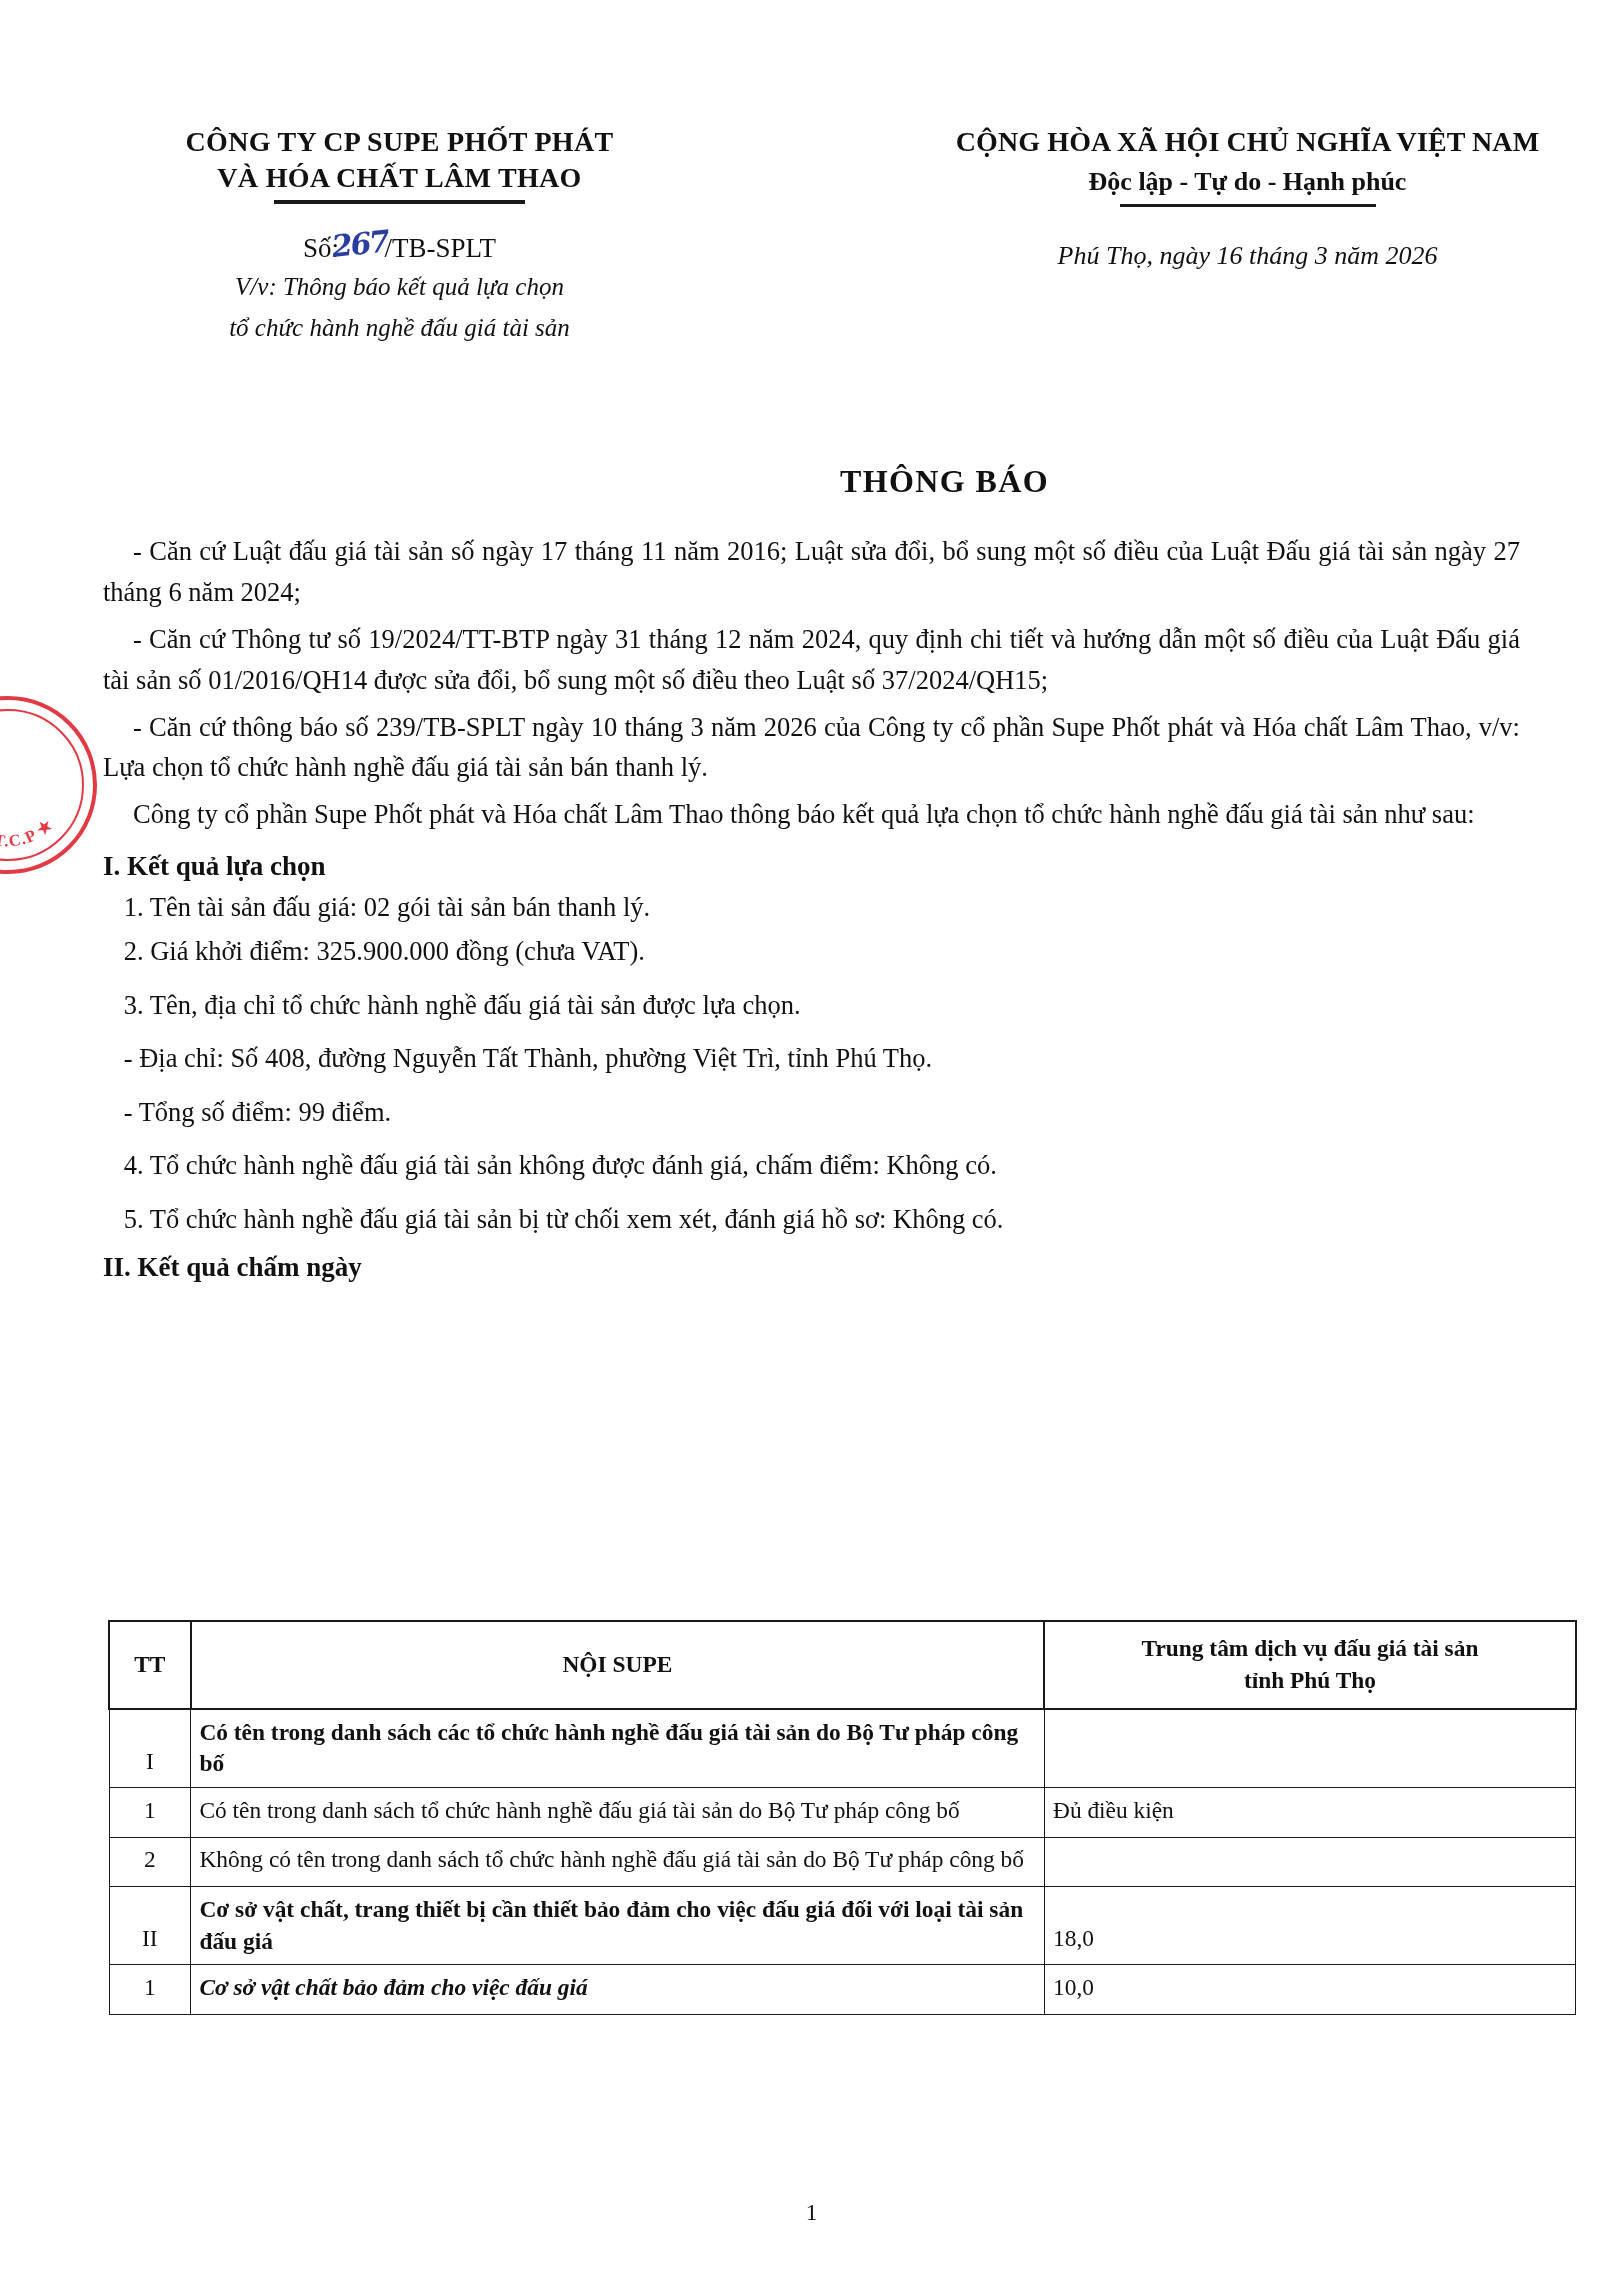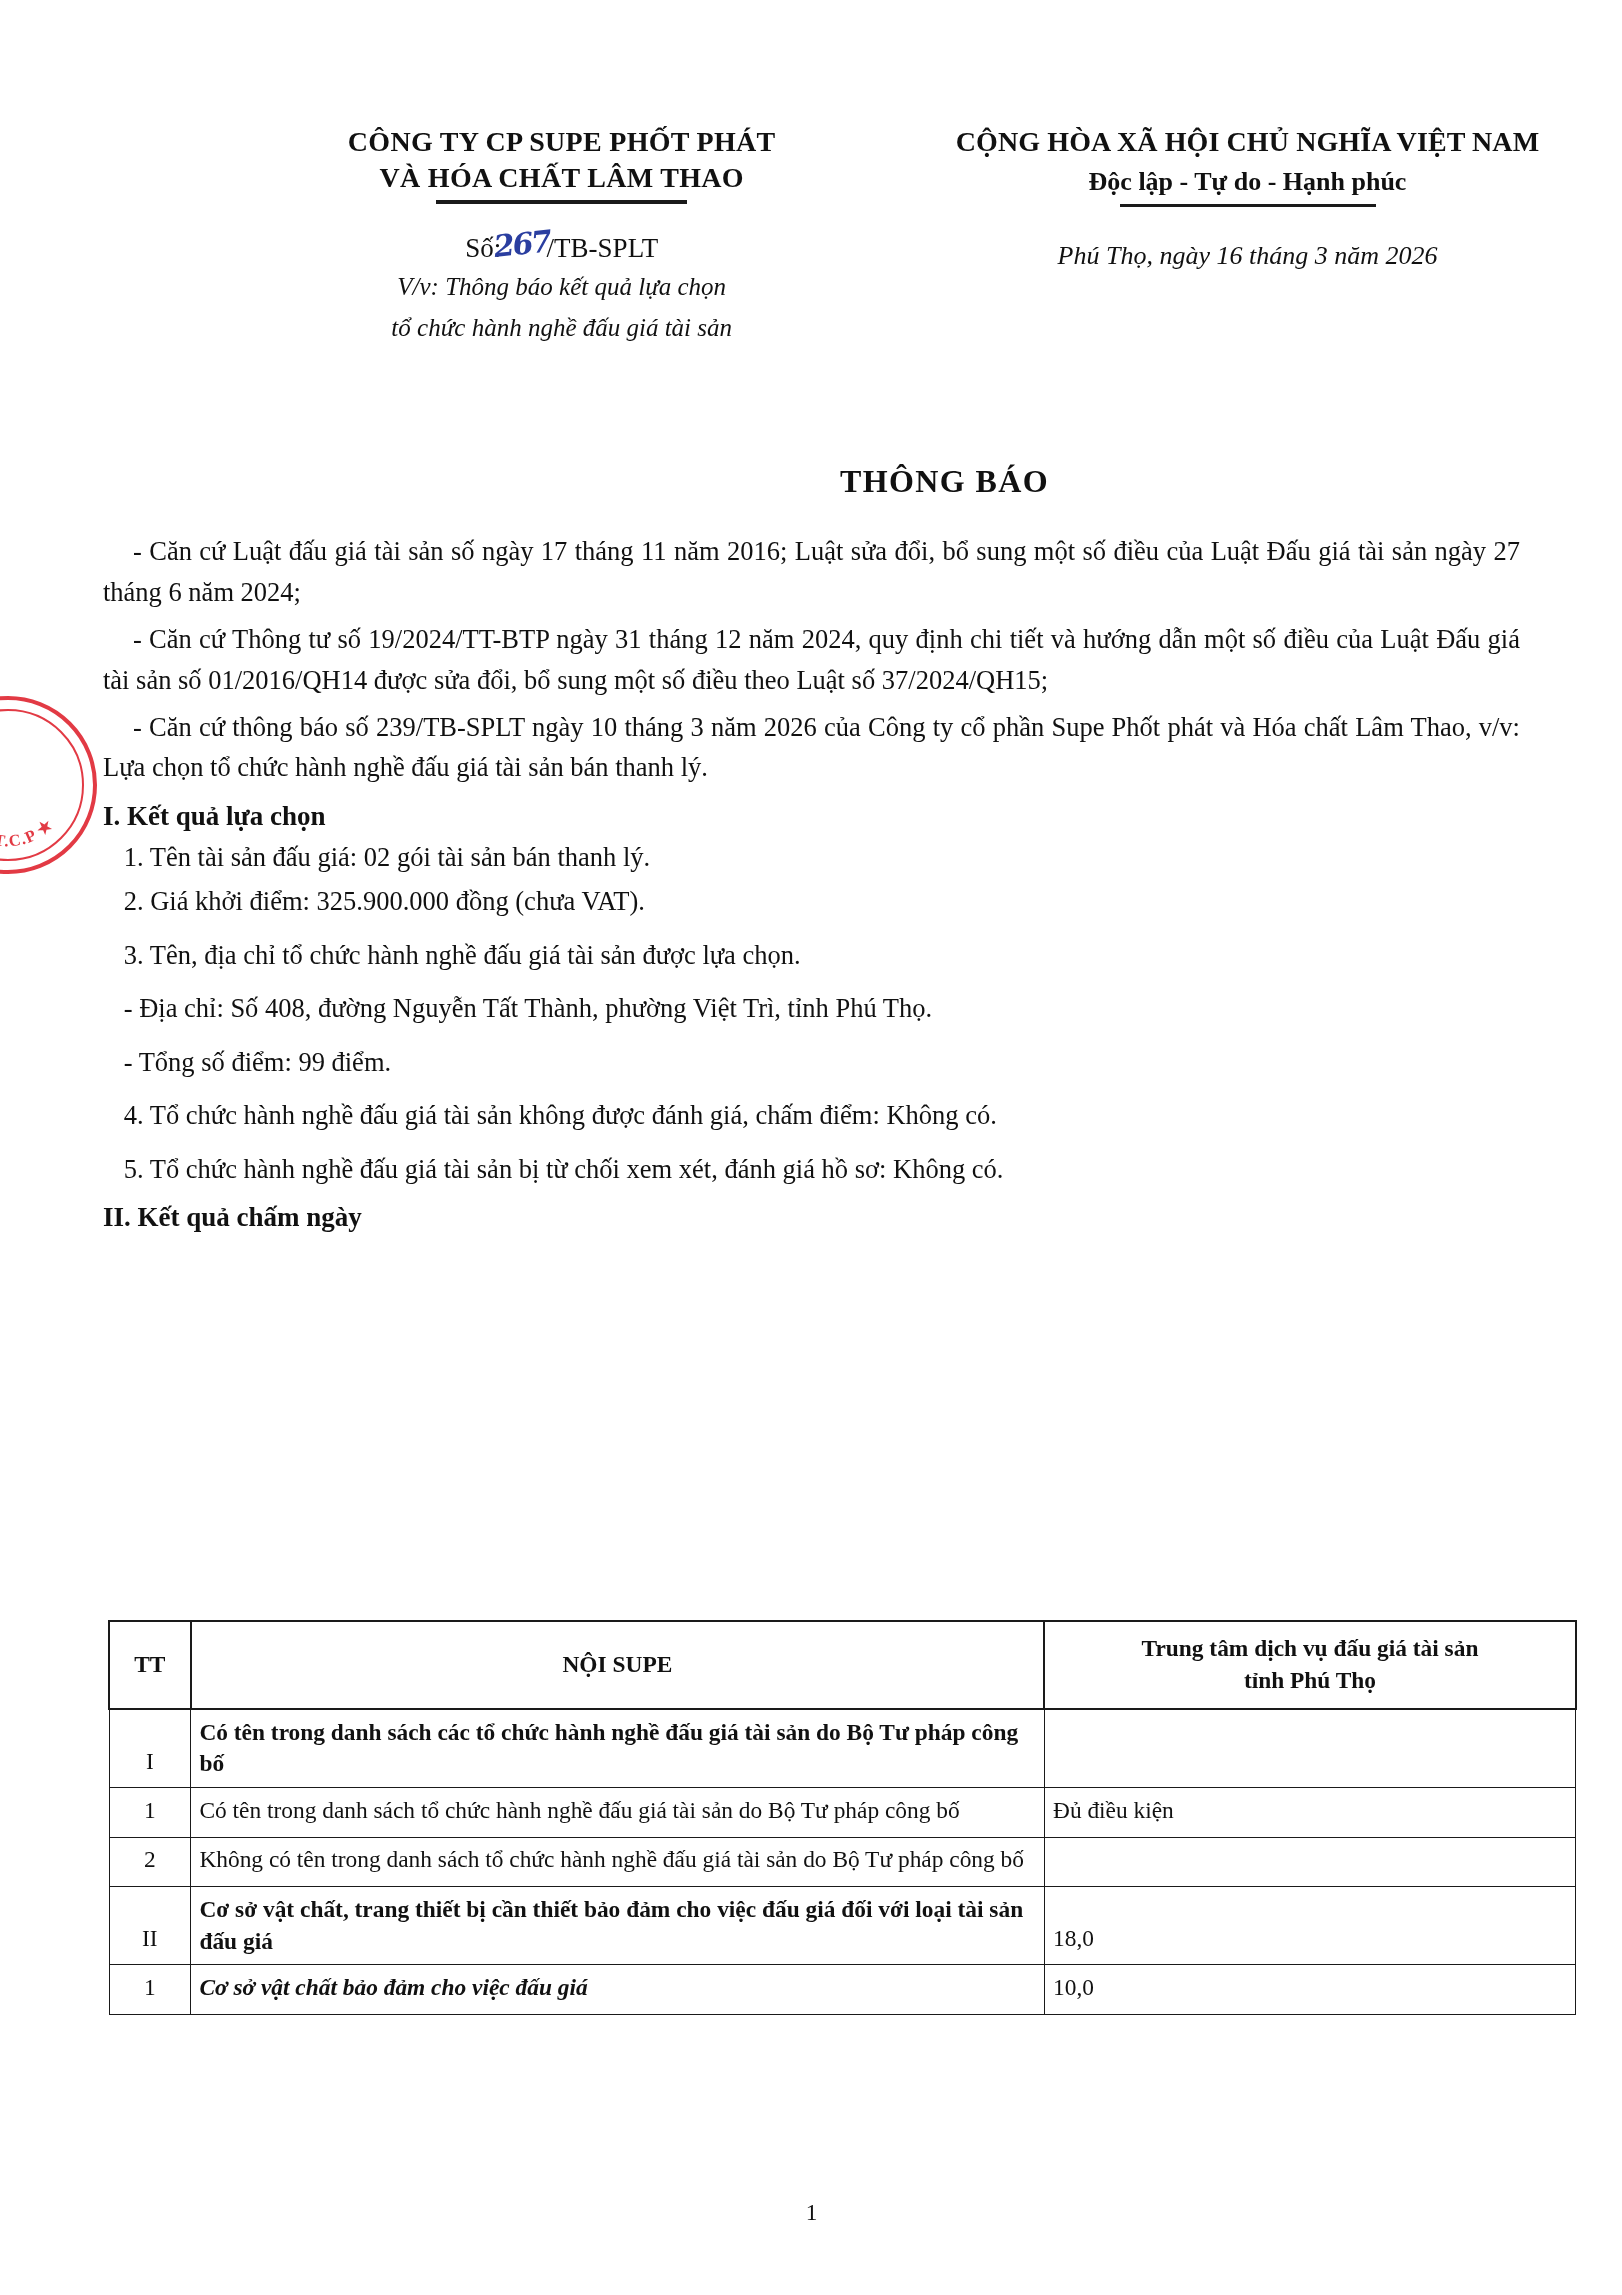--- a/index.html
+++ b/index.html
@@ -58,21 +58,21 @@
     letter-spacing: 2px;
   }
 
   
   .hdr {
     position: absolute;
     top: 124px;
     left: 0;
     width: 100%;
     display: flex;
-    justify-content: flex-end;
+    justify-content: space-between;
   }
   .hdr-left {
     width: 593px;
     margin-left: 103px;
     text-align: center;
   }
   .hdr-right {
     width: 751px;
     margin-left: 13.8px;
     text-align: center;
@@ -272,20 +272,21 @@
     </div>
   </div>
 
   <div class="doc-title">THÔNG BÁO</div>
 
   <div class="body-wrap">
 
     <p class="para ind">- Căn cứ Luật đấu giá tài sản số ngày 17 tháng 11 năm 2016; Luật sửa đổi, bổ sung một số điều của Luật Đấu giá tài sản ngày 27 tháng 6 năm 2024;</p>
     <p class="para ind">- Căn cứ Thông tư số 19/2024/TT-BTP ngày 31 tháng 12 năm 2024, quy định chi tiết và hướng dẫn một số điều của Luật Đấu giá tài sản số 01/2016/QH14 được sửa đổi, bổ sung một số điều theo Luật số 37/2024/QH15;</p>
     <p class="para ind">- Căn cứ thông báo số 239/TB-SPLT ngày 10 tháng 3 năm 2026 của Công ty cổ phần Supe Phốt phát và Hóa chất Lâm Thao, v/v: Lựa chọn tổ chức hành nghề đấu giá tài sản bán thanh lý.</p>
+    <p class="para ind gap">Công ty cổ phần Supe Phốt phát và Hóa chất Lâm Thao thông báo kết quả lựa chọn tổ chức hành nghề đấu giá tài sản như sau:</p>
 
     <div class="sec-head">I. Kết quả lựa chọn</div>
 
     <p class="item">1. Tên tài sản đấu giá: 02 gói tài sản bán thanh lý.</p>
     <p class="item spaced">2. Giá khởi điểm: 325.900.000 đồng (chưa VAT).</p>
     <p class="item spaced">3. Tên, địa chỉ tổ chức hành nghề đấu giá tài sản được lựa chọn.</p>
     <p class="item spaced">- Địa chỉ: Số 408, đường Nguyễn Tất Thành, phường Việt Trì, tỉnh Phú Thọ.</p>
     <p class="item spaced">- Tổng số điểm: 99 điểm.</p>
     <p class="item spaced">4. Tổ chức hành nghề đấu giá tài sản không được đánh giá, chấm điểm: Không có.</p>
     <p class="item">5. Tổ chức hành nghề đấu giá tài sản bị từ chối xem xét, đánh giá hồ sơ: Không có.</p>

